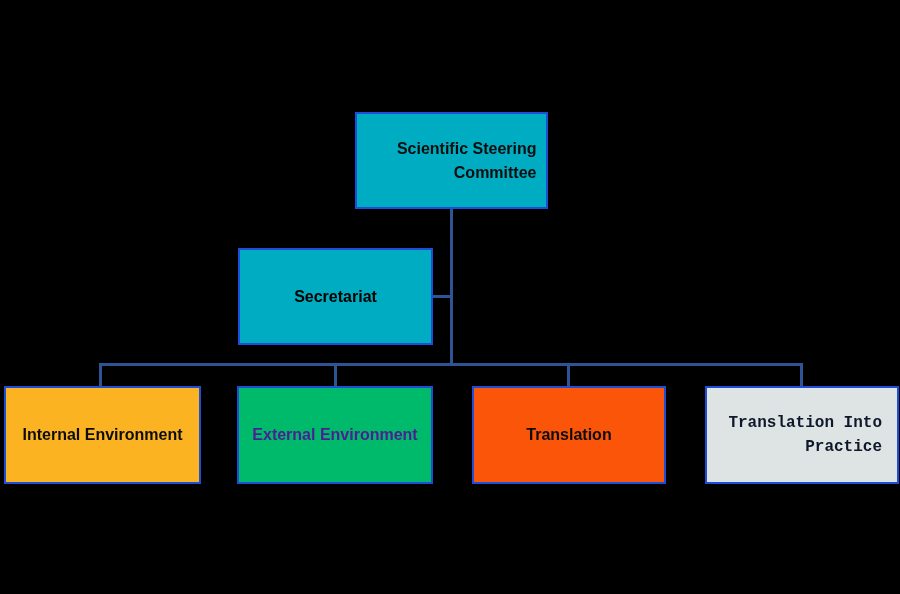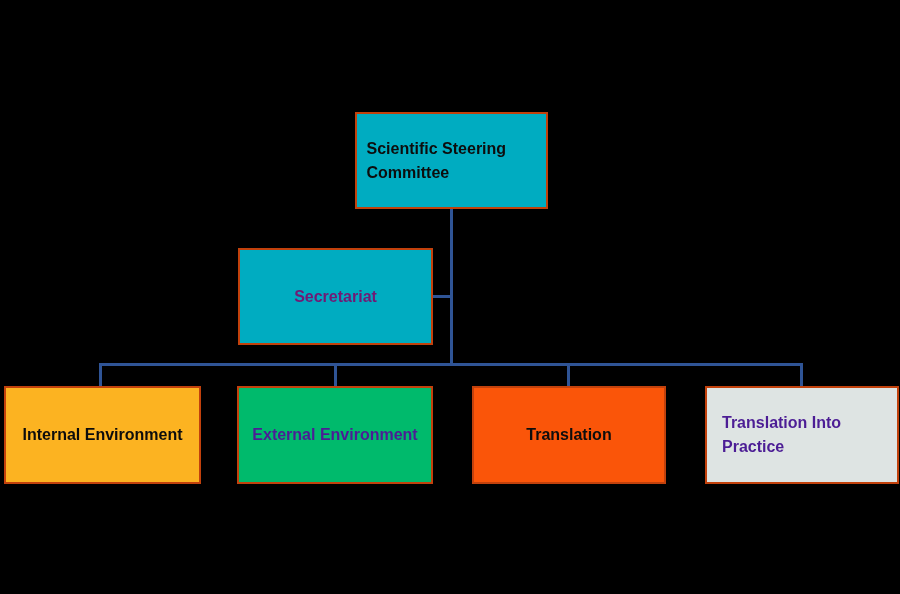--- a/index.html
+++ b/index.html
@@ -11,25 +11,25 @@
     position: relative;
     width: 900px;
     height: 594px;
     background: #000000;
     overflow: hidden;
     font-family: "Liberation Sans", sans-serif;
   }
   .node {
     position: absolute;
     box-sizing: border-box;
-    border: 2px solid #c2410c;
+    border: 2px solid #1d4ed8;
     display: flex;
     align-items: center;
     justify-content: center;
-    text-align: left;
+    text-align: right;
     font-weight: bold;
     font-size: 16px;
     line-height: 1.5;
     color: #0d0d0d;
     padding: 0 4px;
   }
   .node-label { display: inline-block; }
 
   #node-ssc          { left: 355px; top: 112px; width: 193px; height: 97px; }
   #node-secretariat  { left: 238px; top: 248px; width: 195px; height: 97px; }
@@ -64,33 +64,33 @@
   <div class="line" id="line-h-dist" style="background-color: rgb(47, 84, 150);"></div>
   <div class="line" id="drop-internal" style="background-color: rgb(47, 84, 150);"></div>
   <div class="line" id="drop-external" style="background-color: rgb(47, 84, 150);"></div>
   <div class="line" id="drop-assessment" style="background-color: rgb(47, 84, 150);"></div>
   <div class="line" id="drop-translation" style="background-color: rgb(47, 84, 150);"></div>
 
   <div class="node" id="node-ssc" style="background-color: rgb(0, 172, 193); color: rgb(13, 13, 13);">
     <span class="node-label">Scientific Steering Committee</span>
   </div>
 
-  <div class="node" id="node-secretariat" style="background-color: rgb(0, 172, 193); color: #701a75;">
+  <div class="node" id="node-secretariat" style="background-color: rgb(0, 172, 193); color: #000000;">
     <span class="node-label">Secretariat</span>
   </div>
 
   <div class="node" id="node-internal" style="background-color: rgb(252, 179, 33); color: rgb(13, 13, 13);">
     <span class="node-label">Internal Environment</span>
   </div>
 
   <div class="node" id="node-external" style="background-color: rgb(0, 186, 108); color: #4c1d95;">
     <span class="node-label">External Environment</span>
   </div>
 
   <div class="node" id="node-assessment" style="background-color: rgb(250, 85, 9); color: rgb(13, 13, 13);">
     <span class="node-label">Translation</span>
   </div>
 
-  <div class="node" id="node-translation" style="background-color: rgb(222, 228, 227); color: #4c1d95;">
+  <div class="node" id="node-translation" style="background-color: rgb(222, 228, 227); color: #0f172a; font-family: Liberation Mono, monospace;">
     <span class="node-label">Translation Into Practice</span>
   </div>
 
 </div>
 
 </body></html>

